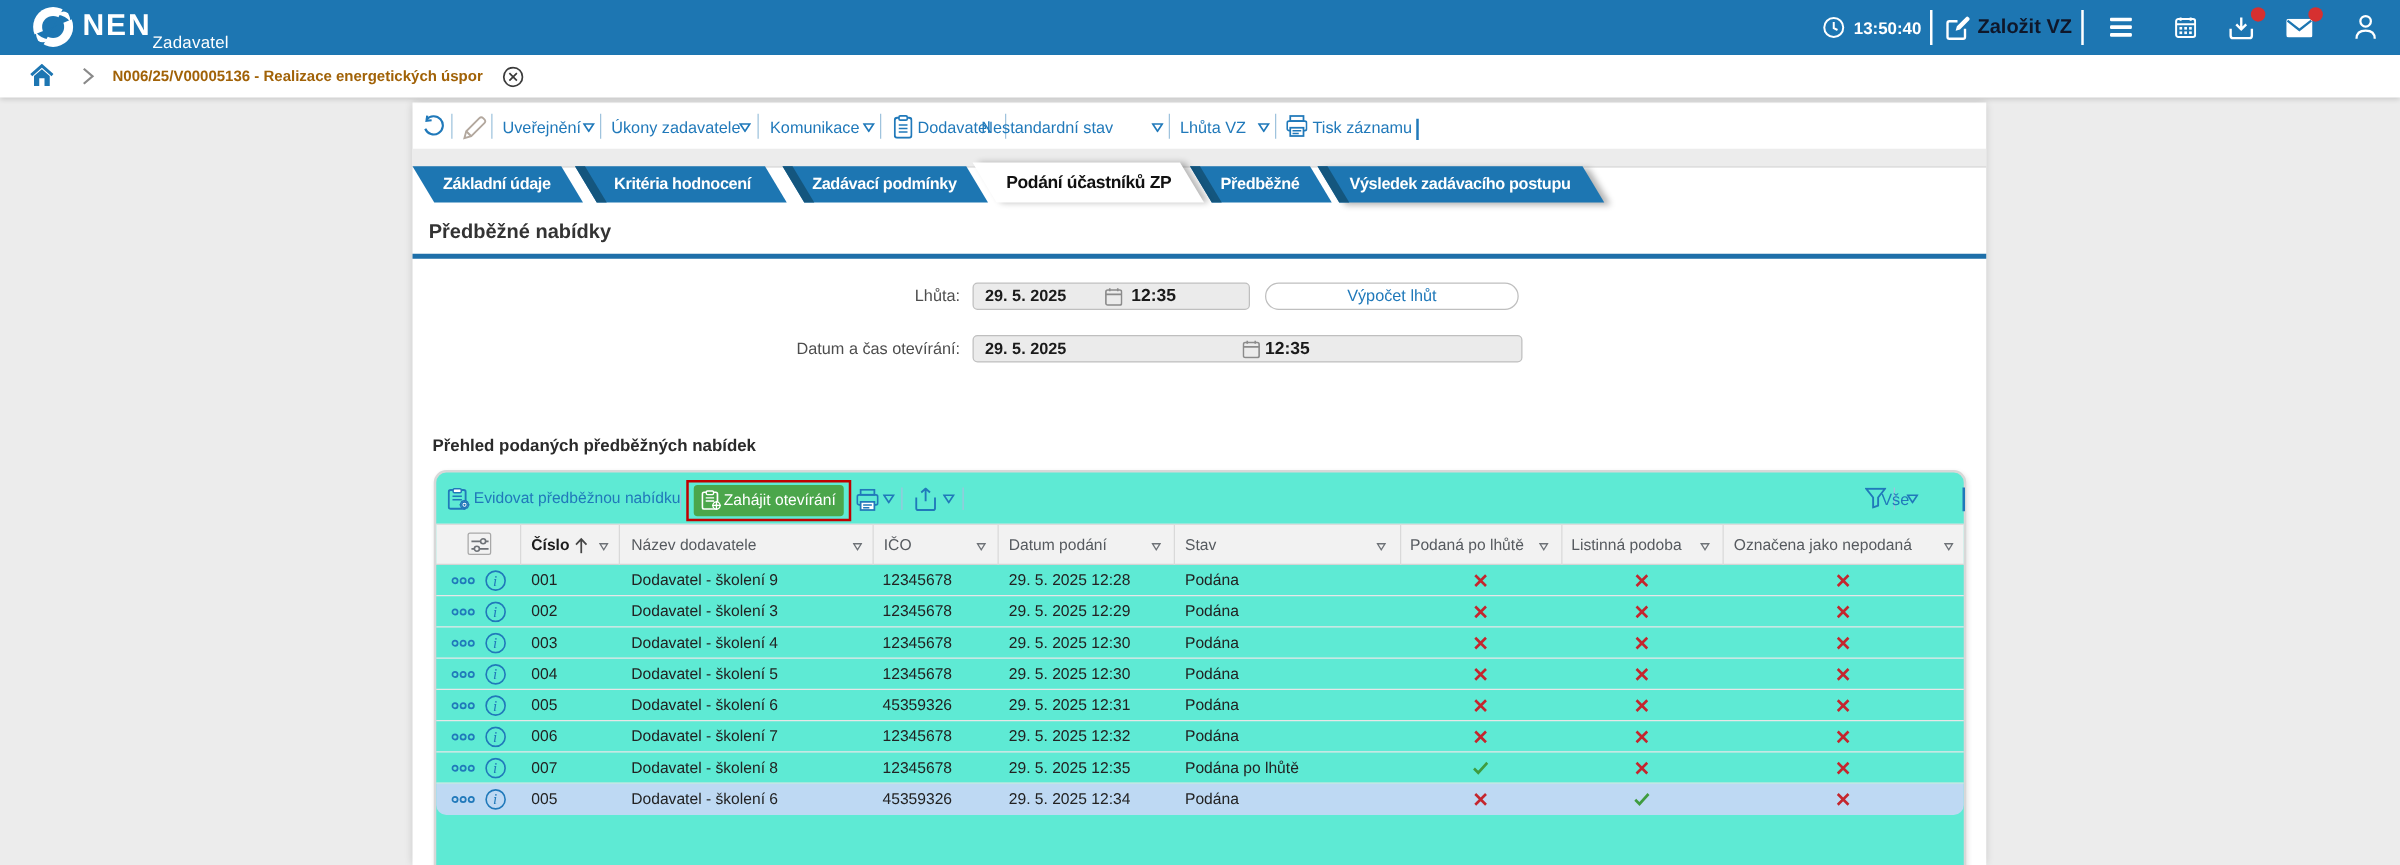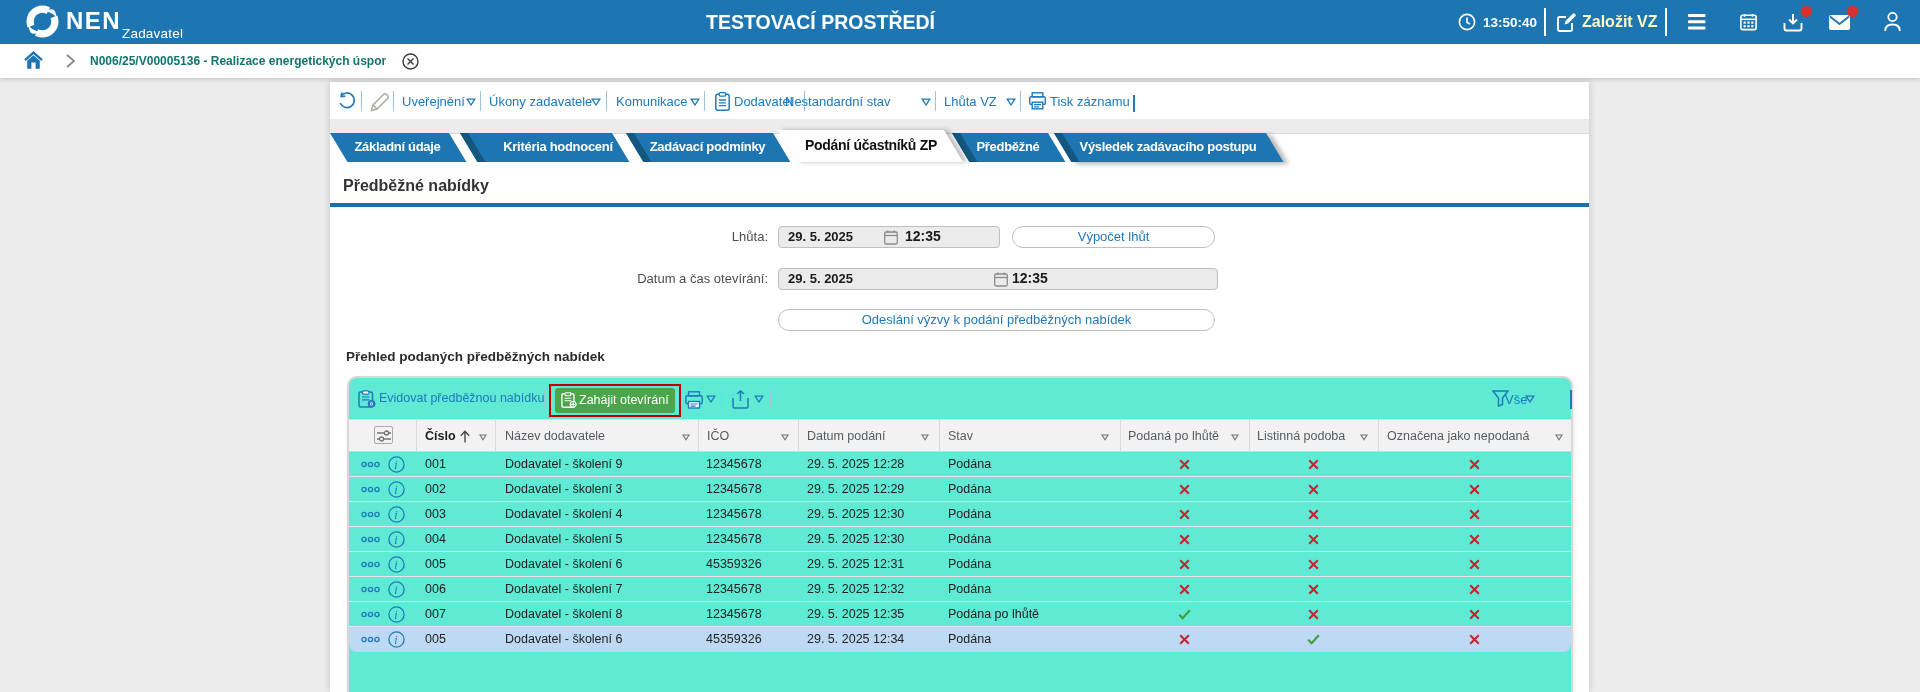--- a/index.html
+++ b/index.html
@@ -8,25 +8,25 @@
 body { font-family:"Liberation Sans", sans-serif; background:#ececec; position:relative; }
 .abs { position:absolute; }
 
 
 #topbar { position:absolute; left:0; top:0; width:1920px; height:44px; background:#1d76b2; }
 #topbar .nen { position:absolute; left:66px; top:7px; color:#fff; font-size:24px; font-weight:bold; letter-spacing:1.5px; }
 #topbar .zad { position:absolute; left:122px; top:26px; color:#fff; font-size:13.5px; letter-spacing:0.2px; }
 #title { position:absolute; left:706px; top:11px; width:240px; color:#fff; font-size:19.5px; font-weight:bold; letter-spacing:0px; white-space:nowrap; }
 .tsep { position:absolute; top:8px; width:2px; height:28px; background:#fff; }
 #time { position:absolute; left:1483px; top:15px; color:#fff; font-size:13.5px; font-weight:bold; }
-#zalozit { position:absolute; left:1582px; top:13px; color:#fef9c3; font-size:16px; font-weight:bold; }
+#zalozit { position:absolute; left:1582px; top:13px; color:#0f172a; font-size:16px; font-weight:bold; }
 
 
 #crumb { position:absolute; left:0; top:44px; width:1920px; height:34px; background:#fff; box-shadow:0 2px 4px rgba(0,0,0,0.14); z-index:5; }
-#crumb .txt { position:absolute; left:90px; top:10px; font-size:12px; font-weight:bold; color:#0f766e; }
+#crumb .txt { position:absolute; left:90px; top:10px; font-size:12px; font-weight:bold; color:#a16207; }
 
 
 #content { position:absolute; left:330px; top:82px; width:1259px; height:610px; background:#fff; box-shadow:0 0 7px rgba(0,0,0,0.18); }
 #grayband { position:absolute; left:0; top:37px; width:1259px; height:15px; background:#ececec; border-bottom:1px solid #d9d9d9; }
 
 
 .tblink { position:absolute; top:12px; font-size:13px; color:#2079ba; white-space:nowrap; }
 .vsep { position:absolute; top:9px; width:1px; height:20px; background:#9fc3dd; }
 svg.tri { position:absolute; top:16px; }
 svg.tbi { position:absolute; top:10px; }
@@ -66,21 +66,20 @@
   <svg class="abs" style="left:26px;top:4px" width="33" height="36" viewBox="0 0 33 36">
     <circle cx="16.5" cy="17.5" r="16" fill="#fff"></circle>
     <circle cx="16.5" cy="17.5" r="8.8" fill="#1d76b2"></circle>
     <path d="M16.5 17.5 L0.5 24 Q2 30.5 7.5 34 Z" fill="#1d76b2"></path>
     <path d="M16.5 17.5 L32.5 11 Q31 4.5 25.5 1 Z" fill="#1d76b2"></path>
     <path d="M2.5 21.5 Q6.5 26.5 13 27.5 Q8.5 31.5 4.5 28.5 Q2.9 25.8 2.5 21.5 Z" fill="#fff"></path>
     <path d="M30.5 13.5 Q26.5 8.5 20 7.5 Q24.5 3.5 28.5 6.5 Q30.1 9.2 30.5 13.5 Z" fill="#fff"></path>
   </svg>
   <div class="nen">NEN</div>
   <div class="zad">Zadavatel</div>
-  <div id="title">TESTOVACÍ PROSTŘEDÍ</div>
 
   <svg class="abs" style="left:1458px;top:13px" width="18" height="18" viewBox="0 0 18 18">
     <circle cx="9" cy="9" r="7.6" fill="none" stroke="#fff" stroke-width="1.6"></circle>
     <path d="M9 4.5 L9 9.5 L12 11" fill="none" stroke="#fff" stroke-width="1.6"></path>
   </svg>
   <div id="time">13:50:40</div>
   <div class="tsep" style="left:1544px"></div>
 
   <svg class="abs" style="left:1556px;top:12px" width="21" height="21" viewBox="0 0 21 21">
     <path d="M16 11 L16 17.5 Q16 19 14.5 19 L3.5 19 Q2 19 2 17.5 L2 6.5 Q2 5 3.5 5 L10 5" fill="none" stroke="#fff" stroke-width="1.9"></path>
@@ -197,21 +196,21 @@
     <path d="M5 12.6 L12 12.6 M5 14.8 L10 14.8" stroke="#2079ba" stroke-width="1.2"></path>
   </svg>
   <div class="tblink" style="left:720px">Tisk záznamu</div>
   <div style="position:absolute;left:803px;top:13px;width:2px;height:17px;background:#2079ba"></div>
 
   <div id="grayband"></div>
 
   <div class="tab" style="left:0;top:51px;width:119px"></div>
   <div class="tabtx" style="left:8px;top:57px;width:119px">Základní údaje</div>
   <div class="tab dk" style="left:130px;top:51px;width:152px"></div>
-  <div class="tabtx" style="left:152px;top:57px;width:152px">Kritéria hodnocení</div>
+  <div class="tabtx" style="left:140px;top:57px;width:152px">Kritéria hodnocení</div>
   <div class="tab dk" style="left:296px;top:51px;width:147px"></div>
   <div class="tabtx" style="left:304px;top:57px;width:147px">Zadávací podmínky</div>
   <div id="activetab" style="left:448px;top:48px;width:166px;height:32px"></div>
   <div class="tabtx" style="left:458px;top:55px;width:166px;color:#111;font-size:14px">Podání účastníků ZP</div>
   <div class="tab dk" style="left:622px;top:51px;width:96px"></div>
   <div class="tabtx" style="left:630px;top:57px;width:96px">Předběžné</div>
   <div class="tab dk" style="left:724px;top:51px;width:212px;box-shadow:4px 2px 5px rgba(0,0,0,0.3)"></div>
   <div class="tabtx" style="left:732px;top:57px;width:212px">Výsledek zadávacího postupu</div>
 
   <div id="h1">Předběžné nabídky</div>
@@ -229,21 +228,20 @@
 
   <div class="flabel" style="left:138px;top:189px">Datum a čas otevírání:</div>
   <div class="ffield" style="left:448px;top:186px;width:440px;padding:2px 0 0 9px">29. 5. 2025</div>
   <svg class="abs" style="left:664px;top:190px" width="14" height="15" viewBox="0 0 14 15">
     <rect x="0.7" y="2" width="12.6" height="12" rx="1.5" fill="none" stroke="#8b8b8b" stroke-width="1.3"></rect>
     <path d="M0.7 5.5 L13.3 5.5" stroke="#8b8b8b" stroke-width="1.3"></path>
     <path d="M3.8 0.5 L3.8 3 M10.2 0.5 L10.2 3" stroke="#8b8b8b" stroke-width="1.3"></path>
   </svg>
   <div class="abs" style="left:682px;top:188px;font-size:14px;font-weight:bold;color:#1a1a1a">12:35</div>
 
-  <div class="fbtn" style="left:448px;top:227px;width:437px;padding-top:2px">Odeslání výzvy k podání předběžných nabídek</div>
 
   <div id="h2">Přehled podaných předběžných nabídek</div>
 
   <div id="panel">
     <div id="ptools">
       <svg class="abs" style="left:9px;top:12px" width="19" height="19" viewBox="0 0 19 19">
         <rect x="1" y="2" width="13.5" height="15" rx="1.5" fill="none" stroke="#2079ba" stroke-width="1.5"></rect>
         <rect x="4.5" y="0.9" width="6.5" height="3.2" rx="1" fill="#fff" stroke="#2079ba" stroke-width="1.2"></rect>
         <path d="M4 7 L11.5 7 M4 9.8 L11.5 9.8" stroke="#2079ba" stroke-width="1.2"></path>
         <g stroke="#2079ba" stroke-width="1.2" fill="#fff">

